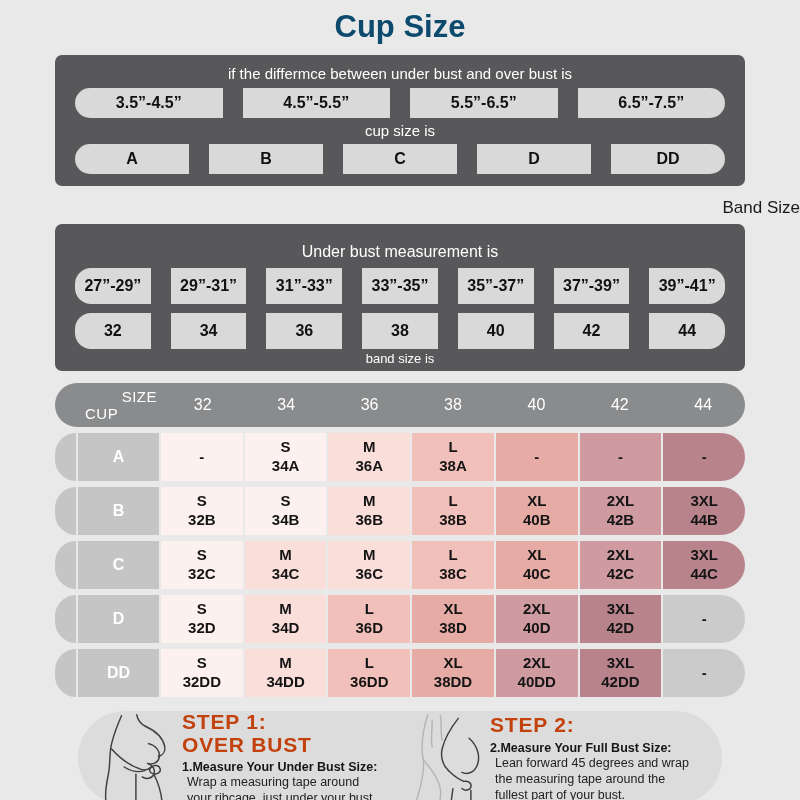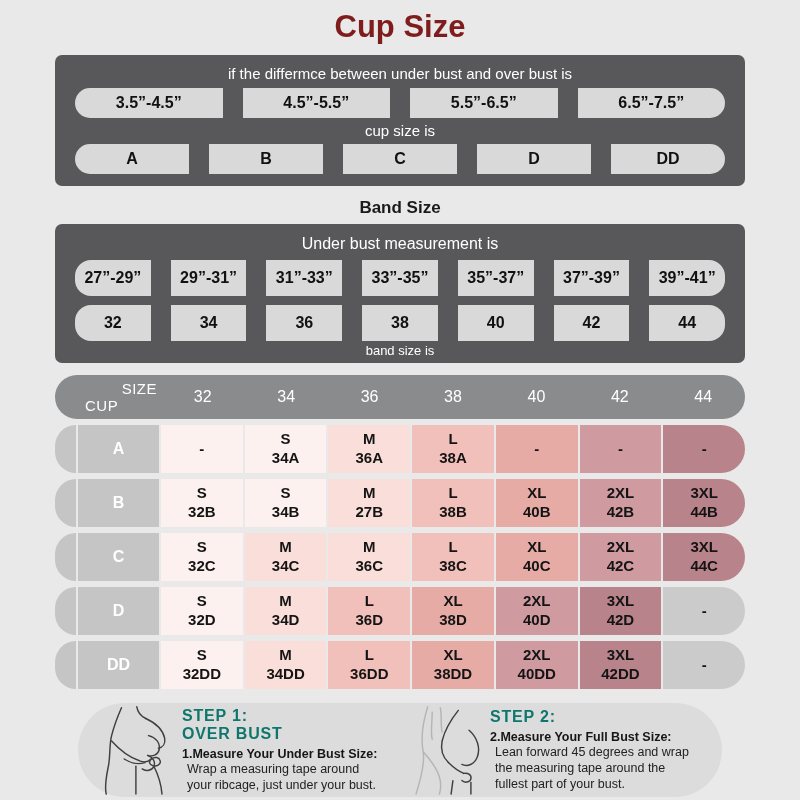--- a/index.html
+++ b/index.html
@@ -1,24 +1,24 @@
 <!DOCTYPE html>
 <html style="--page-bg: #e9e9e9; --panel-dark: #58585a; --cell-light: #d9d9d9; --matrix-header: #8a8b8d; --row-label-gray: #c5c5c6; --bottom-bg: #dcdcdc; --tone-s: #fdf1ef; --tone-m: #f9ded9; --tone-l: #f2c0ba; --tone-xl: #e6aba5; --tone-xxl: #cf9aa0; --tone-xxxl: #b8838a; --tone-gray: #cbcbcb;"><head>
 <meta charset="utf-8">
 <style>
   html,body{margin:0;padding:0;background:#e9e9e9;}
   .page{position:relative;width:800px;height:800px;margin:0 auto;background:var(--page-bg,#e9e9e9);
         font-family:"Liberation Sans",sans-serif;color:#151515;overflow:hidden;}
   
-  .main-title{margin:0;padding-top:9px;text-align:center;font-size:31px;font-weight:bold;color:#7f1d1d;}
-  .band-title{margin:12px 0 6px;text-align:center;font-size:17px;font-weight:700;color:#1a1a1a;}
+  .main-title{margin:0;padding-top:9px;text-align:center;font-size:31px;font-weight:bold;color:#0c4a6e;}
+  .band-title{margin:12px 0 6px;text-align:right;font-size:17px;font-weight:400;color:#1a1a1a;}
   
   .panel{width:690px;margin:10px auto 0;background:var(--panel-dark,#58585a);border-radius:7px;
          padding:7px 20px 12px;box-sizing:border-box;}
-  .panel.band{padding:8px 20px 5px;margin-top:0;}
+  .panel.band{padding:16px 20px 5px;margin-top:0;}
   .panel-caption{color:#fff;text-align:center;font-size:15px;padding:3px 0 6px;}
   .panel-caption.band-cap{font-size:16px;padding:3px 0 7px;}
   .panel-caption.tiny{font-size:13px;padding:2px 0 0;}
   .pill-row{display:flex;gap:20px;}
   .pill-row + .pill-row{margin-top:9px;}
   .pill-row .cell{flex:1;height:30px;background:var(--cell-light,#d9d9d9);display:flex;align-items:center;
                   justify-content:center;font-weight:bold;font-size:16px;color:#111;}
   .pill-row .cell:first-child{border-radius:16px 0 0 16px;}
   .pill-row .cell:last-child{border-radius:0 16px 16px 0;}
   .pill-row.tall .cell{height:36px;font-size:16px;}
@@ -44,21 +44,21 @@
   .tone-xl{background:var(--tone-xl,#e6aba5);}
   .tone-xxl{background:var(--tone-xxl,#cf9aa0);}
   .tone-xxxl{background:var(--tone-xxxl,#b8838a);}
   .tone-gray{background:var(--tone-gray,#cbcbcb);}
   
   .bottom{width:644px;height:94px;margin:14px auto 0;background:var(--bottom-bg,#dcdcdc);border-radius:47px;
           display:flex;align-items:center;padding:0 14px;box-sizing:border-box;}
   .step{flex:1;display:flex;align-items:center;}
   .step svg{flex:0 0 86px;height:90px;}
   .step-text{margin-left:4px;}
-  .step-head{font-size:16px;font-weight:bold;letter-spacing:.8px;line-height:1.1;color:#0f766e;}
+  .step-head{font-size:21px;font-weight:bold;letter-spacing:.8px;line-height:1.1;color:#c2410c;}
   .step-lead{font-size:12.5px;font-weight:bold;margin-top:4px;color:#161616;}
   .step-body{font-size:12.5px;line-height:1.28;margin-left:5px;color:#222;max-width:198px;}
 </style>
 </head>
 <body>
 
 <div class="page">
 
   <h1 class="main-title">Cup Size</h1>
 
@@ -156,21 +156,21 @@
           <div class="mcell tone-s">
             <span>S</span>
             <span>32B</span>
           </div>
           <div class="mcell tone-s">
             <span>S</span>
             <span>34B</span>
           </div>
           <div class="mcell tone-m">
             <span>M</span>
-            <span>27B</span>
+            <span>36B</span>
           </div>
           <div class="mcell tone-l">
             <span>L</span>
             <span>38B</span>
           </div>
           <div class="mcell tone-xl">
             <span>XL</span>
             <span>40B</span>
           </div>
           <div class="mcell tone-xxl">

